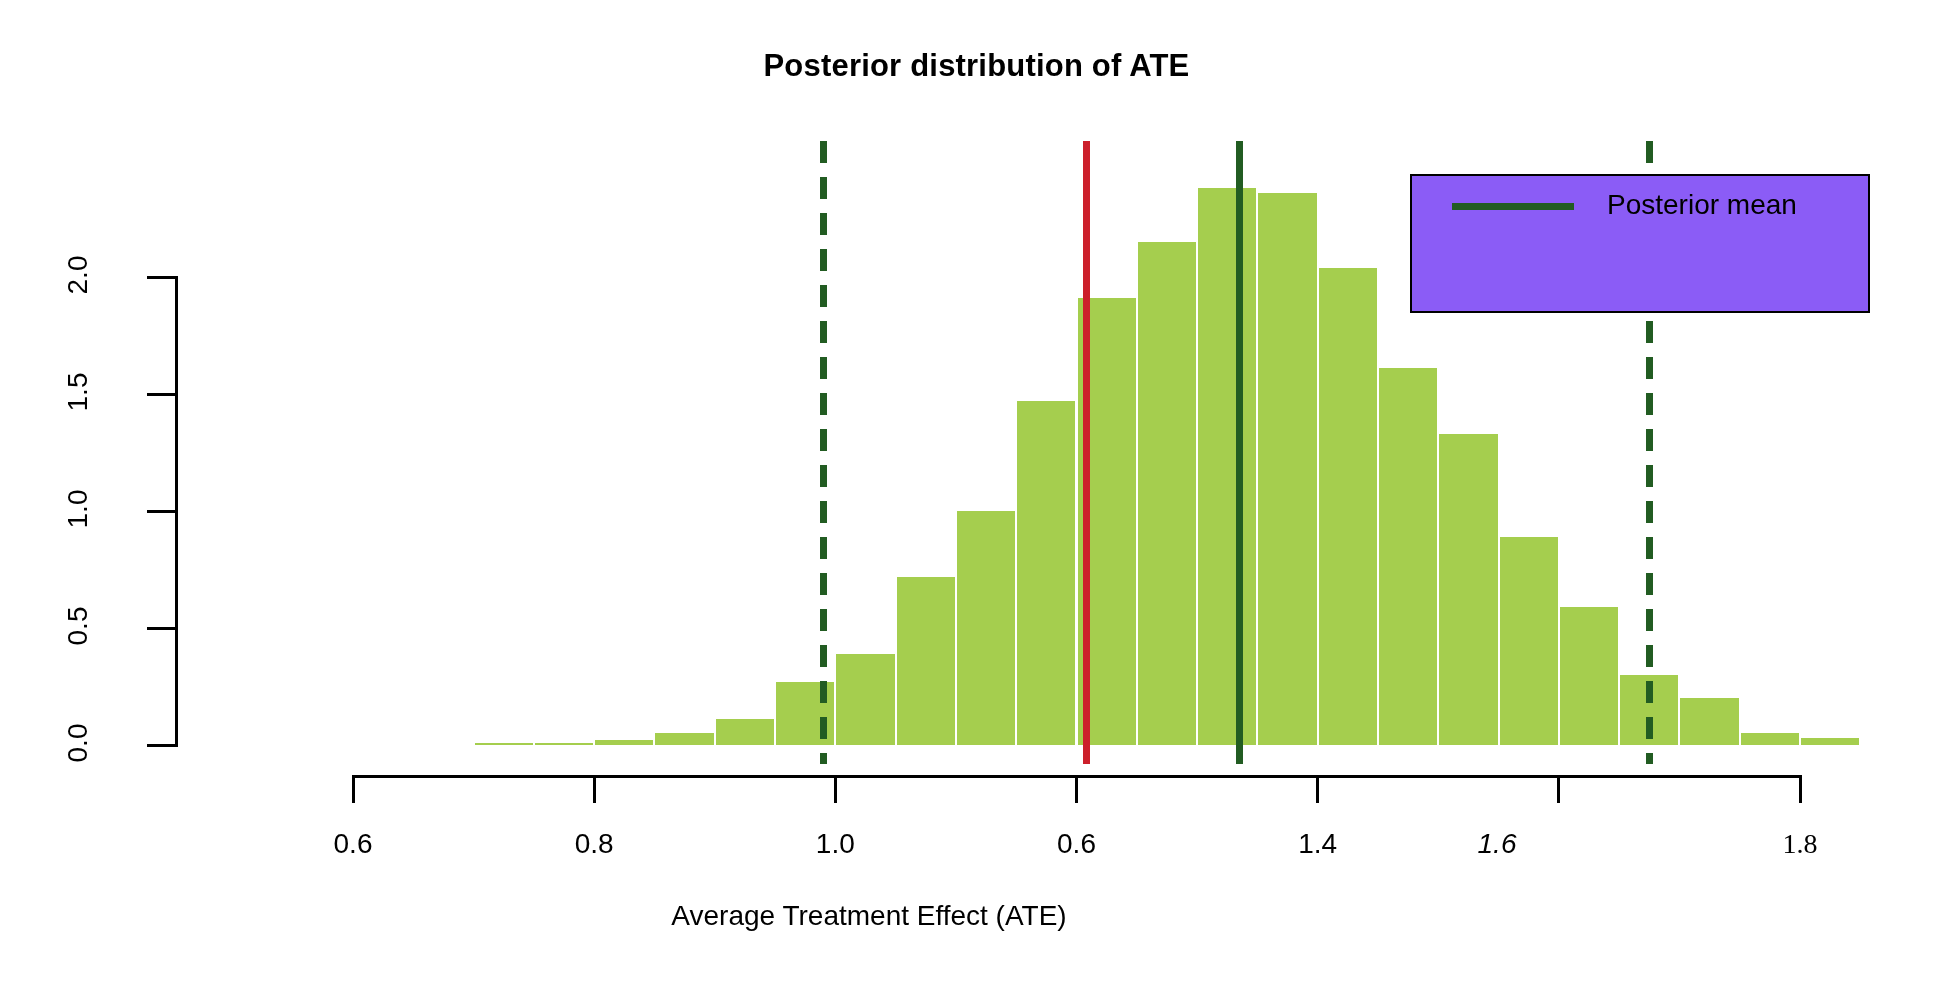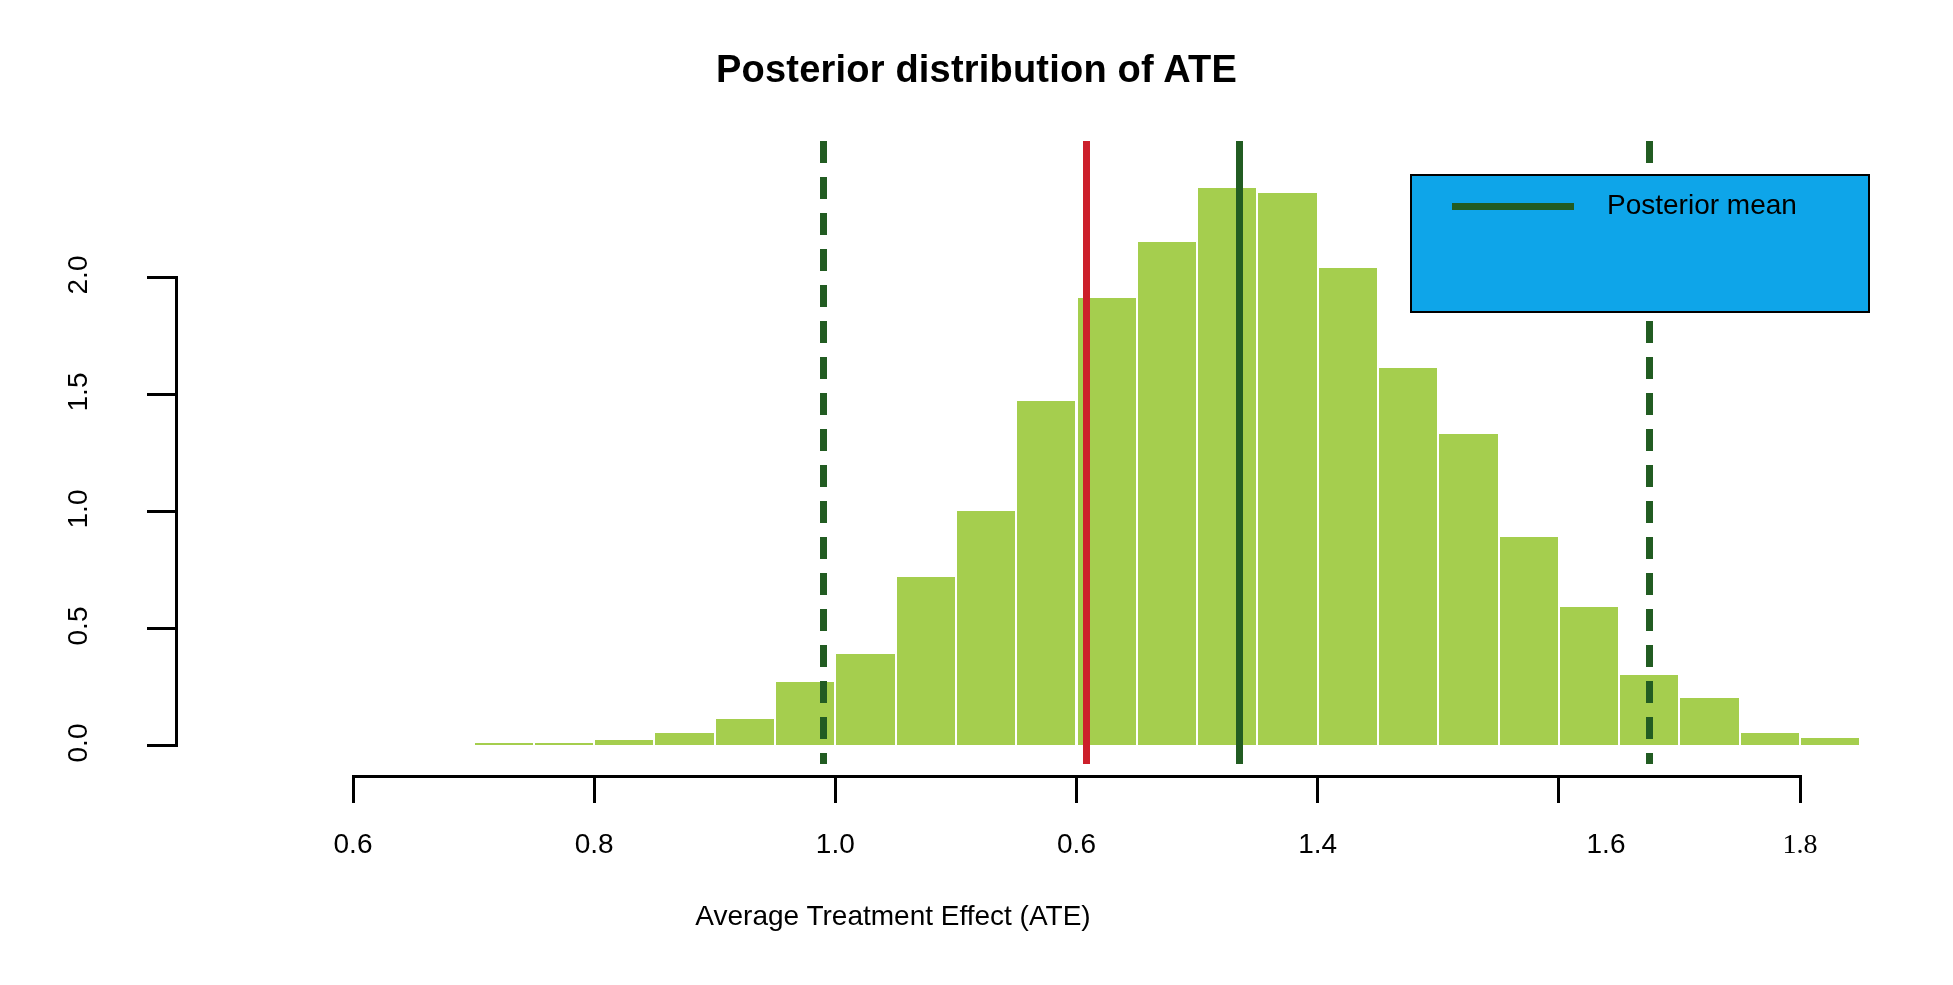--- a/index.html
+++ b/index.html
@@ -2,24 +2,24 @@
 <html><head>
 <meta charset="utf-8">
 <style>
   html,body{margin:0;padding:0;background:#ffffff;}
   body{width:1953px;height:985px;position:relative;overflow:hidden;
        font-family:"Liberation Sans","DejaVu Sans",sans-serif;color:#000;}
 
   #plot{position:absolute;left:0;top:0;width:1953px;height:985px;}
 
   .title{position:absolute;left:0;top:48px;width:1953px;text-align:center;
-         font-size:38px;font-weight:bold;letter-spacing:.2px;}
+         font-size:31px;font-weight:bold;letter-spacing:.2px;}
 
   .xlab{position:absolute;left:0;top:900px;width:1738px;text-align:center;
-        font-size:28px;padding-left:24px;}
+        font-size:28px;}
 
   
   #panel{position:absolute;left:0;top:0;width:1953px;height:985px;}
 
   .bar{position:absolute;background:#a5ce4e;box-sizing:border-box;
        border-left:1px solid #ffffff;border-right:1px solid #ffffff;}
 
   .vline{position:absolute;width:7px;}
   .vline.solid-green{background:#225c22;}
   .vline.solid-red{background:#cc1f2b;}
@@ -30,21 +30,21 @@
   
   .axis-line{position:absolute;background:#000;}
   .tick{position:absolute;background:#000;}
 
   .xticklab{position:absolute;font-size:28px;text-align:center;width:120px;}
   .yticklab{position:absolute;font-size:28px;width:120px;text-align:center;
             transform:rotate(-90deg);transform-origin:center center;}
 
   
   #legend{position:absolute;left:1410px;top:174px;width:460px;height:139px;
-          border:2px solid #000;background:#0ea5e9;box-sizing:border-box;}
+          border:2px solid #000;background:#8b5cf6;box-sizing:border-box;}
   .leg-row{position:absolute;left:0;width:100%;height:44px;}
   .leg-key{position:absolute;left:40px;top:19px;width:122px;height:7px;}
   .leg-key.solid-green{background:#225c22;}
   .leg-key.solid-red{background:#cc1f2b;}
   .leg-key.dashed-green{
       background-image:linear-gradient(to right,#225c22 0 46px,transparent 46px 72px,#225c22 72px 118px);}
   .leg-txt{position:absolute;left:195px;top:5px;font-size:28px;white-space:nowrap;}
 </style>
 </head>
 <body>
@@ -93,21 +93,21 @@
       <div class="xticklab" style="left: 293px; top: 828px;">0.6</div>
       <div class="tick" style="left: 592.667px; top: 775px; width: 3px; height: 28px;"></div>
       <div class="xticklab" style="left: 534.167px; top: 828px;">0.8</div>
       <div class="tick" style="left: 833.833px; top: 775px; width: 3px; height: 28px;"></div>
       <div class="xticklab" style="left: 775.333px; top: 828px;">1.0</div>
       <div class="tick" style="left: 1075px; top: 775px; width: 3px; height: 28px;"></div>
       <div class="xticklab" style="left: 1016.5px; top: 828px;">0.6</div>
       <div class="tick" style="left: 1316.17px; top: 775px; width: 3px; height: 28px;"></div>
       <div class="xticklab" style="left: 1257.67px; top: 828px;">1.4</div>
       <div class="tick" style="left: 1557.33px; top: 775px; width: 3px; height: 28px;"></div>
-      <div class="xticklab" style="left: 1546px; top: 828px;">1.6</div>
+      <div class="xticklab" style="left: 1437px; top: 828px; font-style: italic;">1.6</div>
       <div class="tick" style="left: 1798.5px; top: 775px; width: 3px; height: 28px;"></div>
       <div class="xticklab" style="left: 1740px; top: 828px; font-family: Liberation Serif, serif;">1.8</div>
     </div>
   <div id="yaxis">
       <div class="axis-line" style="left: 175px; top: 277px; width: 3px; height: 468px;"></div>
       <div class="tick" style="left: 147px; top: 743.5px; width: 31px; height: 3px;"></div>
       <div class="yticklab" style="left: 18px; top: 727px;">0.0</div>
       <div class="tick" style="left: 147px; top: 626.5px; width: 31px; height: 3px;"></div>
       <div class="yticklab" style="left: 18px; top: 610px;">0.5</div>
       <div class="tick" style="left: 147px; top: 509.5px; width: 31px; height: 3px;"></div>

